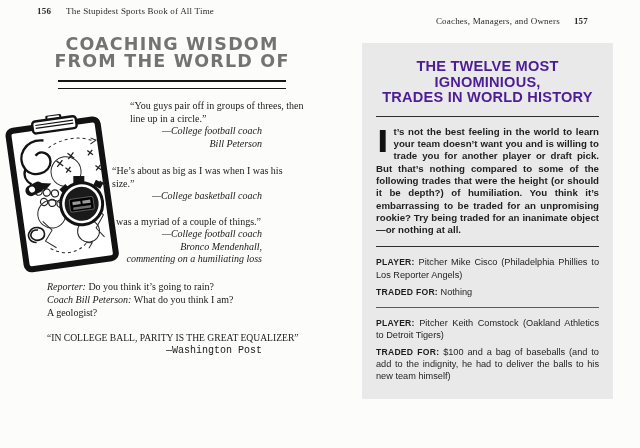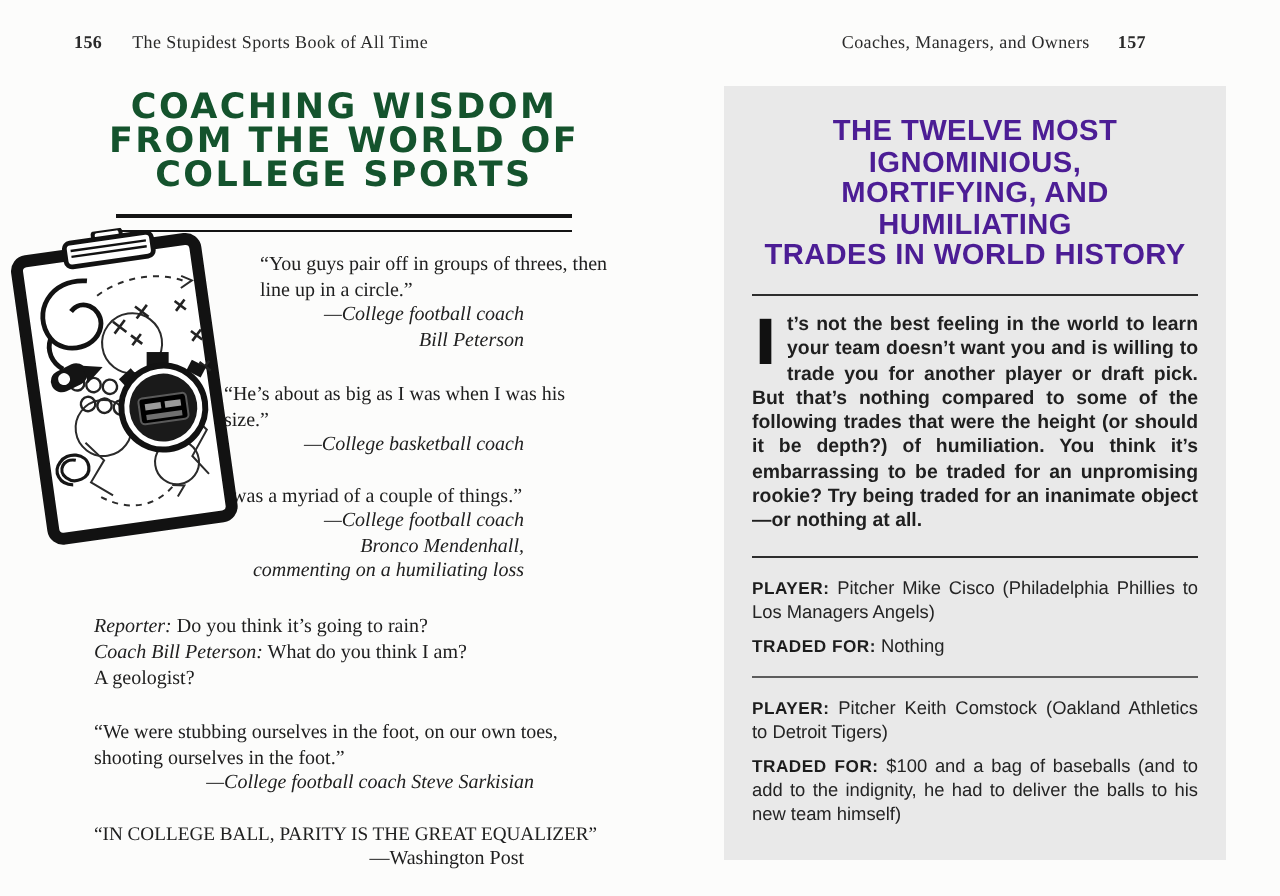--- a/index.html
+++ b/index.html
@@ -5,29 +5,29 @@
   html,body{margin:0;padding:0;}
   body{
     width:640px;height:448px;position:relative;overflow:hidden;
     background:#fcfcfb;color:#1d1d1d;
     font-family:"Liberation Serif", serif;
   }
 
   
   .page-left{position:absolute;left:37px;top:0;width:270px;}
   .running-head{
-    display:flex;gap:15px;margin-top:16px;
+    display:flex;gap:15px;margin-top:6px;
     font-size:9px;letter-spacing:.2px;color:#2a2a2a;
     font-family:"Liberation Serif", serif;
   }
   .running-head .pg{font-weight:bold;}
   .left-title{
     margin:20px 0 0;text-align:center;
     font-family:"DejaVu Sans", sans-serif;font-weight:800;
-    font-size:17.5px;line-height:17px;letter-spacing:1.2px;color:#14532d;
+    font-size:17.5px;line-height:17px;letter-spacing:1.2px;color:#737373;
   }
   .left-title span{display:block;}
   .double-rule{
     width:228px;margin:10px auto 0;height:6px;
     border-top:2.5px solid #141414;border-bottom:1.5px solid #141414;
   }
 
   .illu{
     position:absolute;left:-28px;top:114px;width:112px;height:158px;
     transform:rotate(-8deg);
@@ -42,25 +42,25 @@
   .q2{margin-left:75px;margin-top:15px;}
   .q3{margin-left:66px;margin-top:13px;}
   .dialogue{margin-left:10px;margin-top:16px;}
   .dialogue .dl{display:block;}
   .dialogue .sp{font-style:italic;font-family:Liberation Serif, serif;}
   .q4{margin-left:10px;margin-top:15px;}
   .q4 .attr{padding-right:40px;}
   .q5{margin-left:10px;margin-top:13px;}
   .q5 .qtext{white-space:nowrap;font-size:9.6px;}
   .q5 .attr{padding-right:45px;}
-  .q5 .attr .roman{font-style:normal;}
+  .q5 .attr .roman{font-style:normal;font-family:Liberation Mono, monospace;}
 
   
   .running-head-right{
-    position:absolute;top:16px;right:67px;display:flex;gap:14px;
+    position:absolute;top:16px;right:52px;display:flex;gap:14px;
     font-size:9px;letter-spacing:.2px;color:#2a2a2a;
     font-family:"Liberation Serif", serif;
   }
   .running-head-right .pg{font-weight:bold;}
   .panel{
     position:absolute;left:362px;top:43px;width:251px;box-sizing:border-box;
     padding:13px 14px 12px;background:#e9e9e9;
     font-family:"Liberation Sans", sans-serif;
   }
   .panel h2{
@@ -91,21 +91,20 @@
   <div class="page-left">
 
     <div class="running-head">
       <span class="pg">156</span>
       <span>The Stupidest Sports Book of All Time</span>
     </div>
 
     <h1 class="left-title">
       <span>COACHING WISDOM</span>
       <span>FROM THE WORLD OF</span>
-      <span>COLLEGE SPORTS</span>
     </h1>
 
     <div class="double-rule"></div>
 
     <div class="illu">
       <svg width="112" height="158" viewBox="0 0 112 158">
         <rect x="8" y="10" width="90" height="140" rx="5" fill="#ffffff" stroke="#121212" stroke-width="6"></rect>
         <g>
           <rect x="48" y="0" width="14" height="6" rx="2" fill="#fff" stroke="#121212" stroke-width="2"></rect>
           <rect x="33" y="4" width="44" height="12" rx="3" fill="#fff" stroke="#121212" stroke-width="2.4"></rect>
@@ -191,26 +190,20 @@
           <span>commenting on a humiliating loss</span>
         </div>
       </div>
 
       <div class="dialogue">
         <span class="dl"><span class="sp">Reporter:</span><span> Do you think it’s going to rain?</span></span>
         <span class="dl"><span class="sp">Coach Bill Peterson:</span><span> What do you think I am?</span></span>
         <span class="dl"><span>A geologist?</span></span>
       </div>
 
-      <div class="q q4">
-        <span class="qtext">“We were stubbing ourselves in the foot, on our own toes, shooting ourselves in the foot.”</span>
-        <div class="attr">
-          <span>—College football coach Steve Sarkisian</span>
-        </div>
-      </div>
 
       <div class="q q5">
         <span class="qtext">“IN COLLEGE BALL, PARITY IS THE GREAT EQUALIZER”</span>
         <div class="attr">
           <span>
               <span class="roman">—Washington Post </span>
             </span>
         </div>
       </div>
 
@@ -219,36 +212,35 @@
 
   <div class="running-head-right">
     <span>Coaches, Managers, and Owners</span>
     <span class="pg">157</span>
   </div>
 
   <div class="panel">
 
     <h2>
       <span>THE TWELVE MOST IGNOMINIOUS,</span>
-      <span>MORTIFYING, AND HUMILIATING</span>
       <span>TRADES IN WORLD HISTORY</span>
     </h2>
 
     <div class="rule"></div>
 
     <div class="intro">
       <span class="dropcap">I</span><span>t’s not the best feeling in the world to learn your team doesn’t want you and is willing to trade you for another player or draft pick. But that’s nothing compared to some of the following trades that were the height (or should it be depth?) of humiliation. You think it’s embarrassing to be traded for an unpromising rookie? Try being traded for an inanimate object—or nothing at all.</span>
     </div>
 
     <div class="rule"></div>
 
     <div class="entries">
 
       <div class="entry">
-        <p><span class="lbl">PLAYER:</span><span> Pitcher Mike Cisco (Philadelphia Phillies to Los Managers Angels)</span></p>
+        <p><span class="lbl">PLAYER:</span><span> Pitcher Mike Cisco (Philadelphia Phillies to Los Reporter Angels)</span></p>
         <p><span class="lbl">TRADED FOR:</span><span> Nothing</span></p>
       </div>
 
       <div class="divider"></div>
 
       <div class="entry">
         <p><span class="lbl">PLAYER:</span><span> Pitcher Keith Comstock (Oakland Athletics to Detroit Tigers)</span></p>
         <p><span class="lbl">TRADED FOR:</span><span> $100 and a bag of baseballs (and to add to the indignity, he had to deliver the balls to his new team himself)</span></p>
 
       </div>

